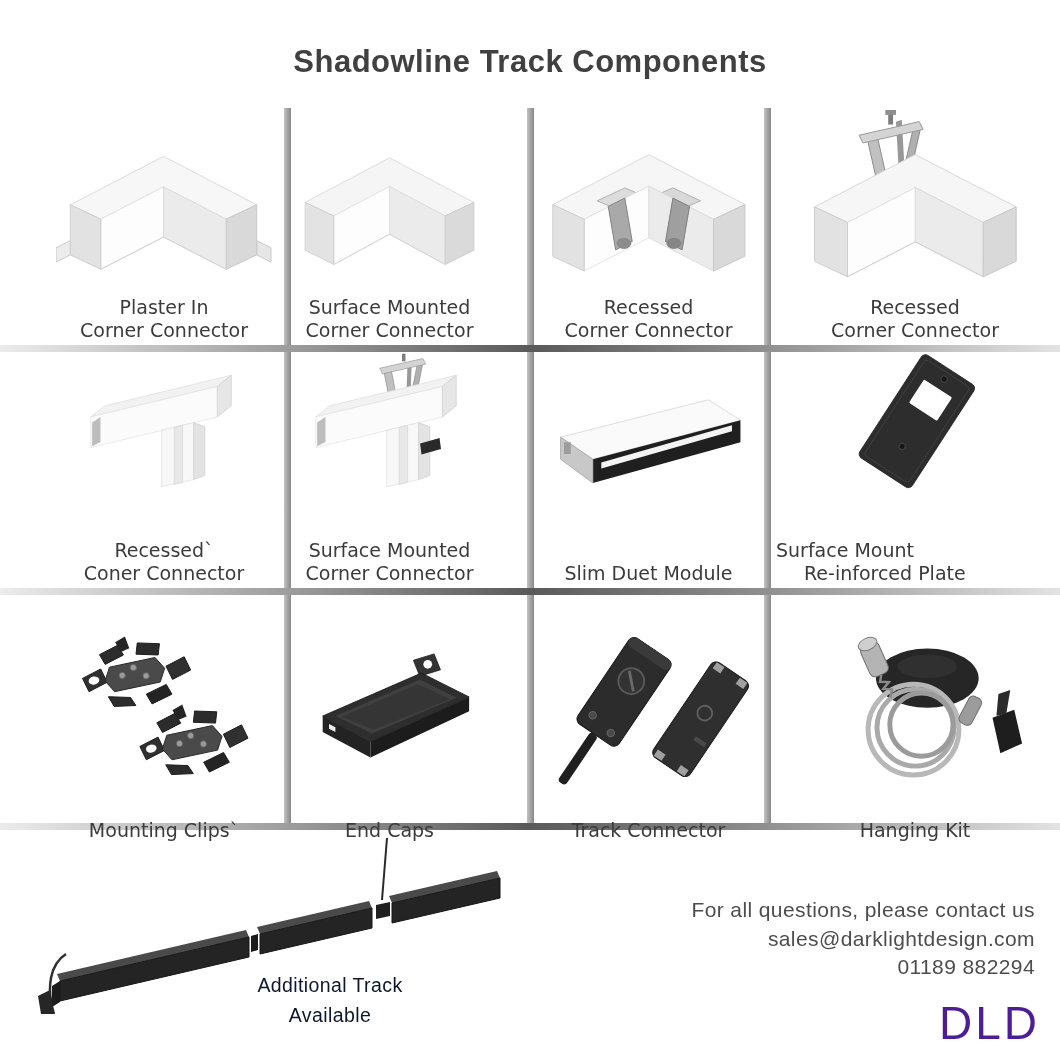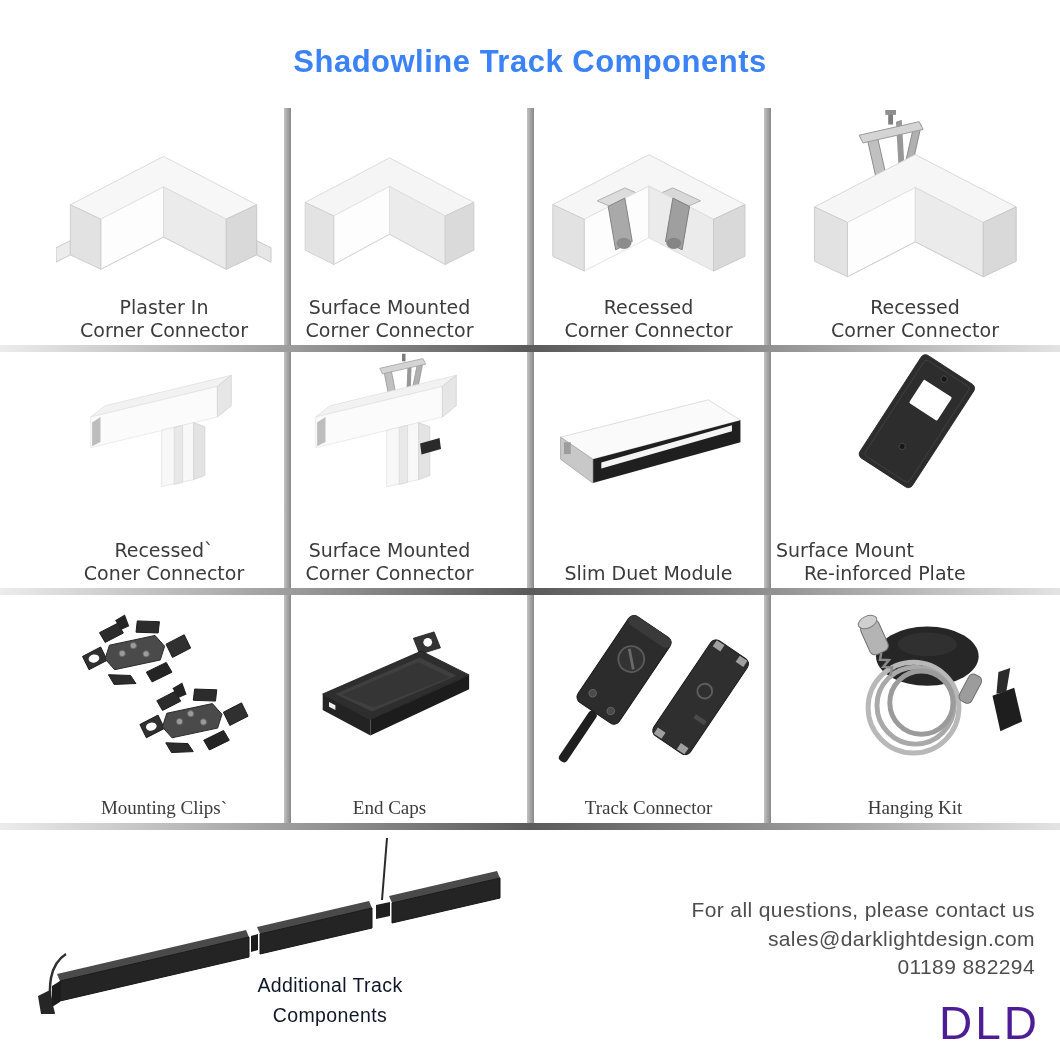--- a/index.html
+++ b/index.html
@@ -1,35 +1,35 @@
 <!DOCTYPE html>
 <html><head>
 <meta charset="utf-8">
 <style>
   html,body{margin:0;padding:0;background:#ffffff;}
   #canvas{position:relative;width:1060px;height:1060px;background:#ffffff;overflow:hidden;
           font-family:"DejaVu Sans",sans-serif;}
   
   #title{position:absolute;top:44px;left:0;width:100%;text-align:center;
          font-family:"Liberation Sans",sans-serif;font-weight:700;font-size:31px;
-         letter-spacing:.5px;color:#3b82f6;}
+         letter-spacing:.5px;color:#404040;}
   
   .vdiv{position:absolute;top:108px;height:722px;width:7px;
         background:linear-gradient(90deg,#c2c2c2,#878787);}
   .hdiv{position:absolute;left:0;right:0;height:7px;
         background:linear-gradient(90deg,#ececec 0%,#9a9a9a 28%,#5a5a5a 50%,#8f8f8f 72%,#e3e3e3 100%);}
   
   .cell{position:absolute;display:flex;flex-direction:column;box-sizing:border-box;}
   .col1{left:0;width:276px;padding-left:52px;}
   .col2{left:290px;width:199px;}
   .col3{left:533px;width:231px;}
   .col4{left:770px;width:290px;}
   .row1{top:108px;height:237px;}
   .row2{top:352px;height:236px;gap:45px;}
-  .row3{top:595px;height:228px;font-family:Liberation Serif, serif;}
+  .row3{top:617px;height:228px;}
   .img{flex:1 1 auto;min-height:0;display:flex;align-items:center;justify-content:center;}
   .img svg{max-width:96%;max-height:98%;}
   .label{flex:0 0 auto;padding-bottom:4px;text-align:center;
          font-size:19px;line-height:22.5px;color:#3b3b3b;}
   .label span{display:block;}
   .label-left{text-align:left;padding-left:6px;}
   .label-left .l2{padding-left:28px;}
   
   #bottom-track{position:absolute;left:30px;top:836px;width:500px;height:178px;}
   #additional{position:absolute;left:180px;top:970px;width:300px;text-align:center;
@@ -336,21 +336,21 @@
       <polygon points="362,67 470,42 470,62 362,87" fill="#242424" stroke="#161616"></polygon>
       <polygon points="221,100 228,98 228,114 221,116" fill="#1a1a1a"></polygon>
       <polygon points="346,69 360,66 360,80 346,83" fill="#1f1f1f"></polygon>
       <polygon points="22,150 30,145 30,166 22,171" fill="#1c1c1c"></polygon>
       <polygon points="8,160 20,154 24,178 12,184" fill="#262626"></polygon>
     </svg>
   </div>
 
   <div id="additional">
     <div>Additional Track</div>
-    <div>Components</div>
+    <div>Available</div>
   </div>
 
   <div id="contact">
     <div>For all questions, please contact us</div>
     <div>sales@darklightdesign.com</div>
     <div>01189 882294</div>
   </div>
 
   <div id="logo">DLD</div>
 

